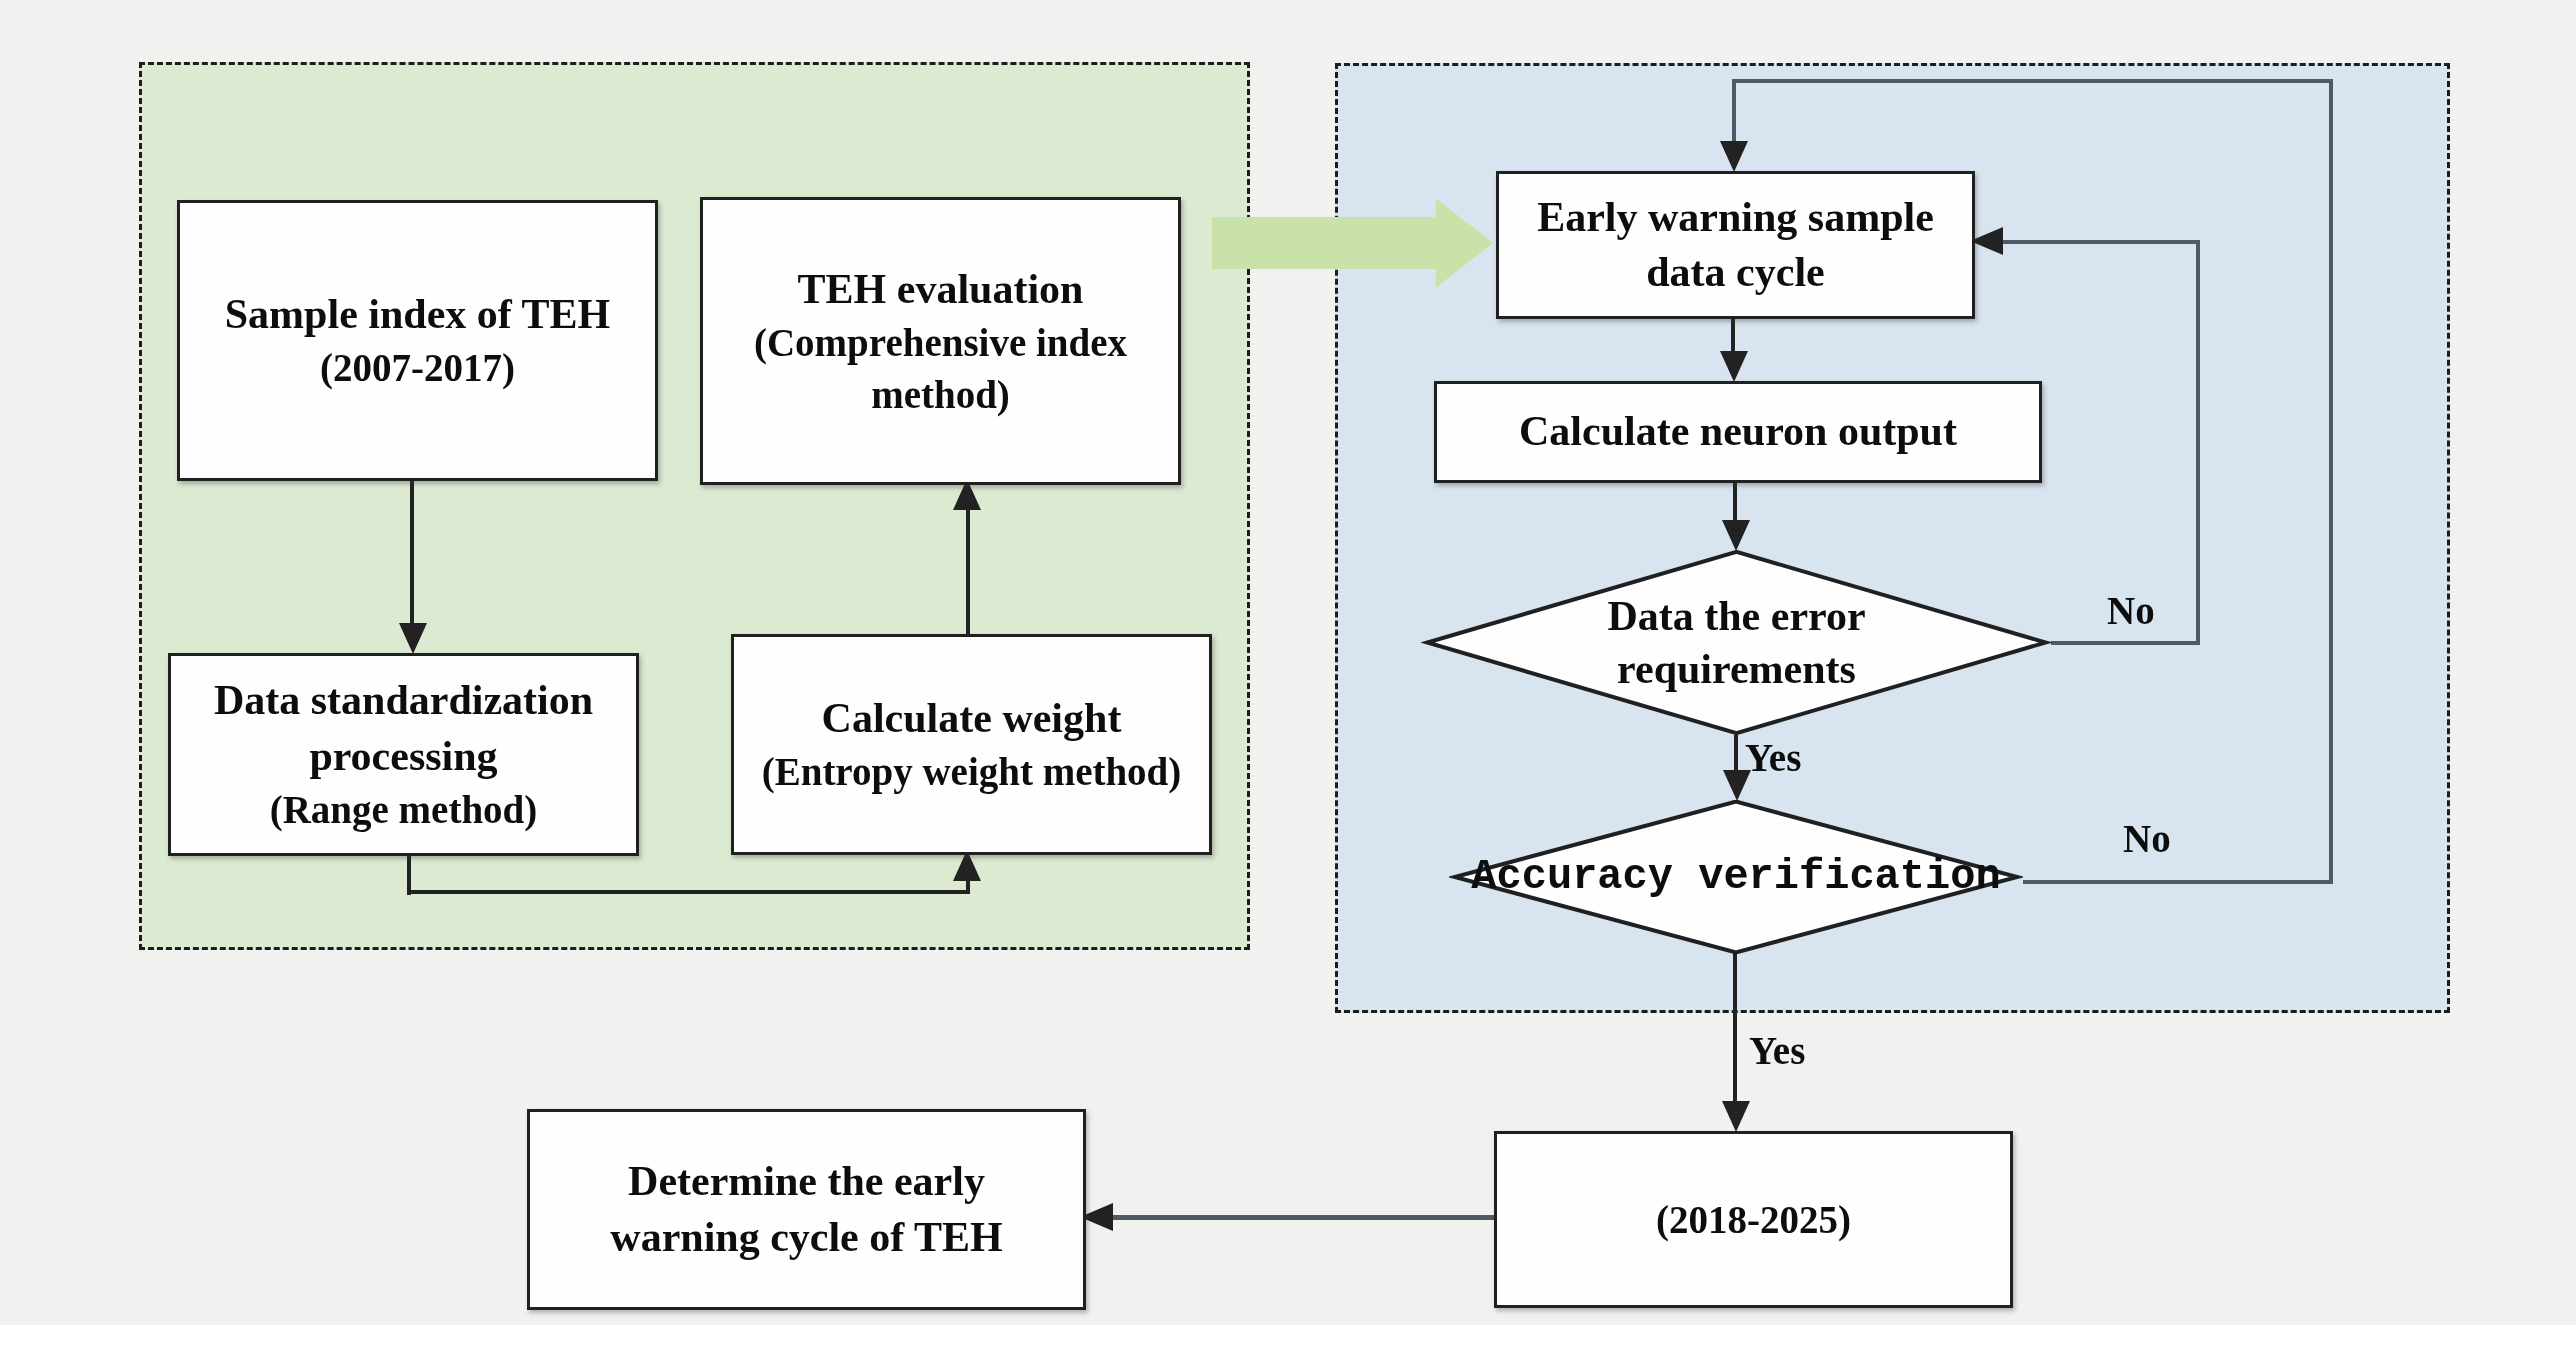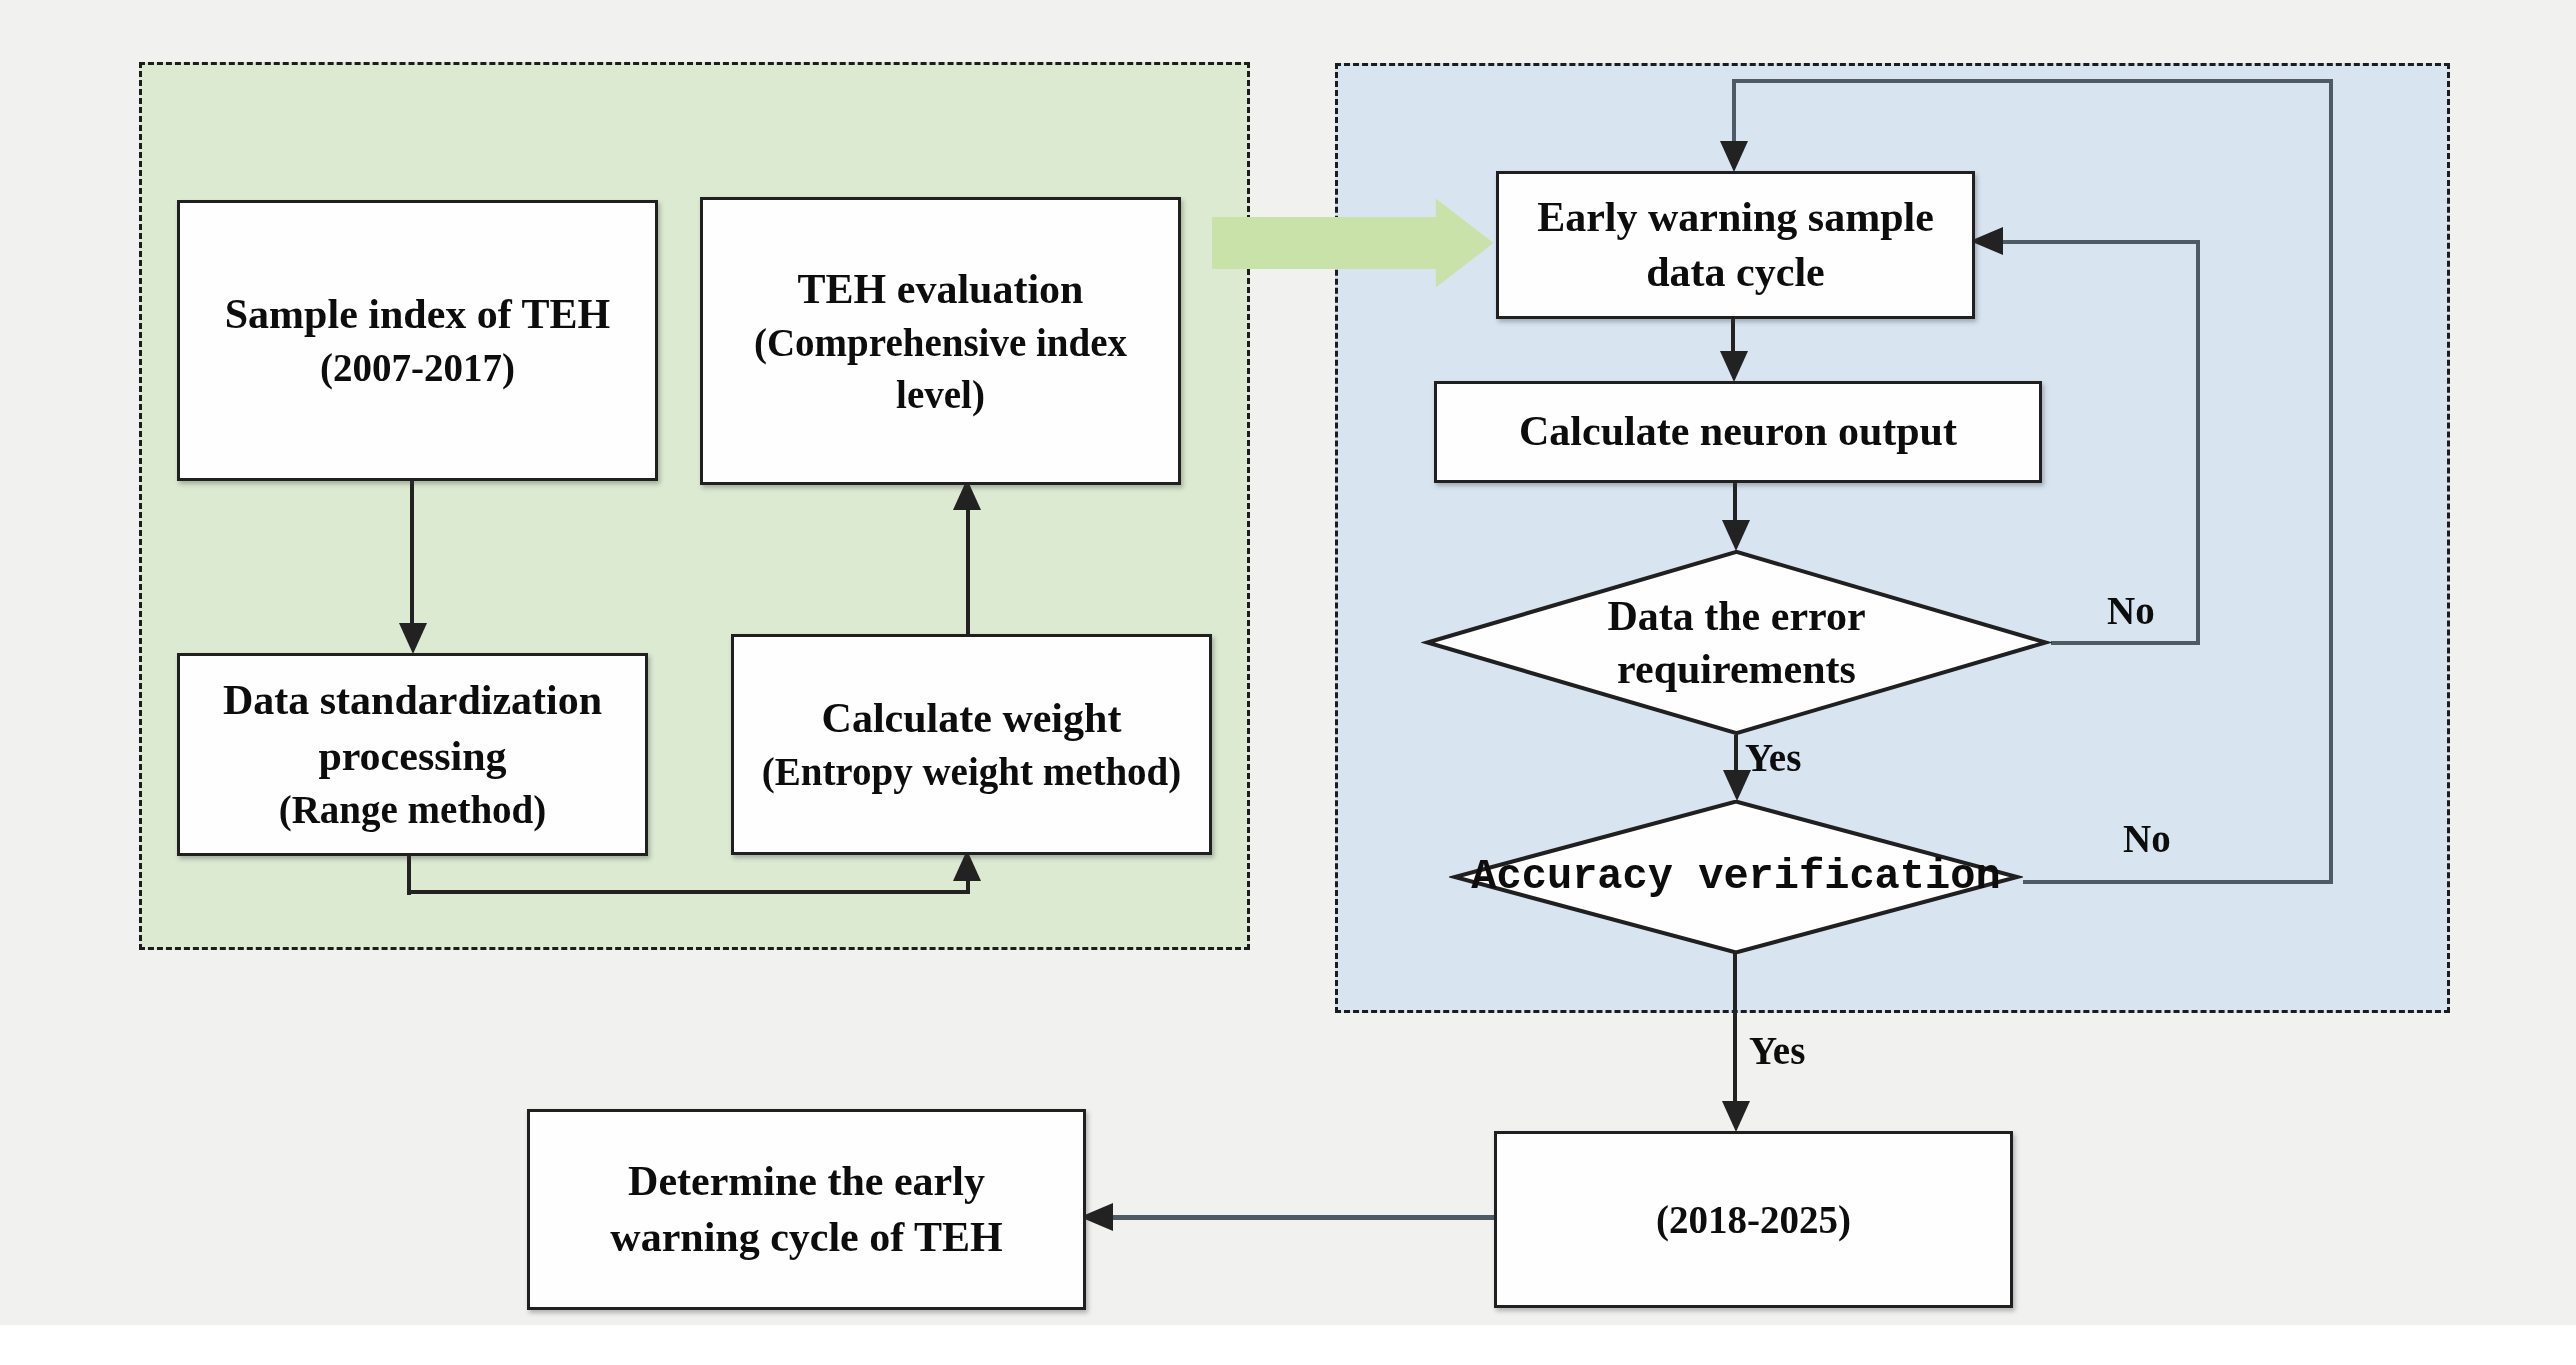--- a/index.html
+++ b/index.html
@@ -46,23 +46,23 @@
 
   <div class="panel green" style="left:139px;top:62px;width:1105px;height:882px;"></div>
   <div class="panel blue" style="left:1335px;top:63px;width:1109px;height:944px;"></div>
 
   <div class="node" style="left:177px;top:200px;width:475px;height:275px;">
     <span class="t">Sample index of TEH</span>
     <span class="t sub">(2007-2017)</span>
   </div>
   <div class="node" style="left:700px;top:197px;width:475px;height:282px;">
     <span class="t">TEH evaluation</span>
-    <span class="t sub" style="max-width:401px;">(Comprehensive index level)</span>
+    <span class="t sub" style="max-width:401px;">(Comprehensive index method)</span>
   </div>
-  <div class="node" style="left:177px;top:653px;width:465px;height:197px;">
+  <div class="node" style="left:168px;top:653px;width:465px;height:197px;">
     <span class="t" style="max-width:415px;">Data standardization processing</span>
     <span class="t sub">(Range method)</span>
   </div>
   <div class="node" style="left:731px;top:634px;width:475px;height:215px;">
     <span class="t">Calculate weight</span>
     <span class="t sub">(Entropy weight method)</span>
   </div>
 
   <div class="cl" style="left:410px;top:475px;width:3.7px;height:150px;"></div>
   <div class="ah down" style="left:399px;top:623px;"></div>

